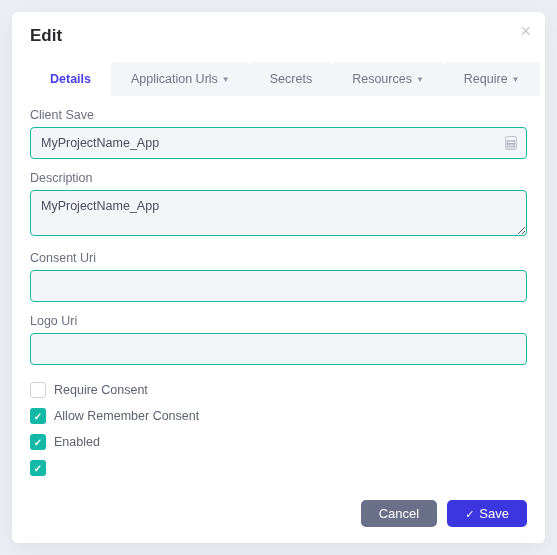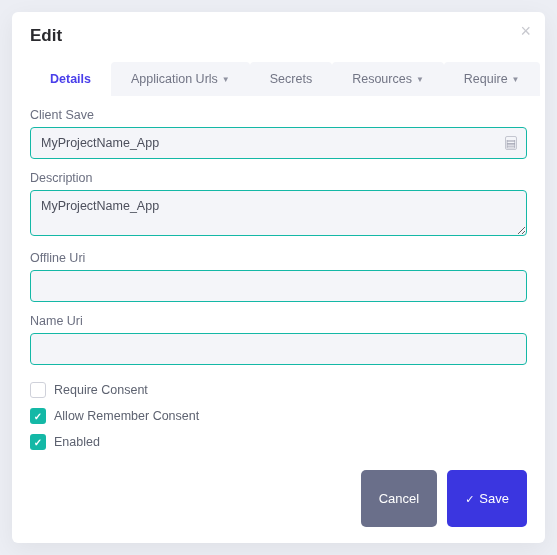--- a/index.html
+++ b/index.html
@@ -142,21 +142,21 @@
   }
   .footer {
     padding: 12px 18px 16px 18px;
     display: flex;
     justify-content: flex-end;
     gap: 10px;
   }
   .btn {
     border: none;
     border-radius: 5px;
-    padding: 21px 18px;
+    padding: 6px 18px;
     font-size: 13px;
     cursor: pointer;
     color: #fff;
     display: flex;
     align-items: center;
     gap: 5px;
   }
   .btn-cancel { background: #6a6f8a; }
   .btn-save { background: #3b36e0; }
   .check-icon::before { content: "✓"; font-size: 11px; }
@@ -201,26 +201,26 @@
         <span class="input-icon">▤</span>
       </div>
     </div>
 
     <div class="field">
       <label class="label">Description</label>
       <textarea class="textarea" style="">MyProjectName_App</textarea>
     </div>
 
     <div class="field">
-      <label class="label">Offline Uri</label>
+      <label class="label">Consent Uri</label>
       <input class="input" value="" style="">
     </div>
 
     <div class="field">
-      <label class="label">Name Uri</label>
+      <label class="label">Logo Uri</label>
       <input class="input" value="" style="">
     </div>
 
     <div class="checks">
       <div class="check-row">
         <div class="checkbox unchecked"></div>
         <span>Require Consent</span>
       </div>
       <div class="check-row">
         <div class="checkbox checked">✓</div>

